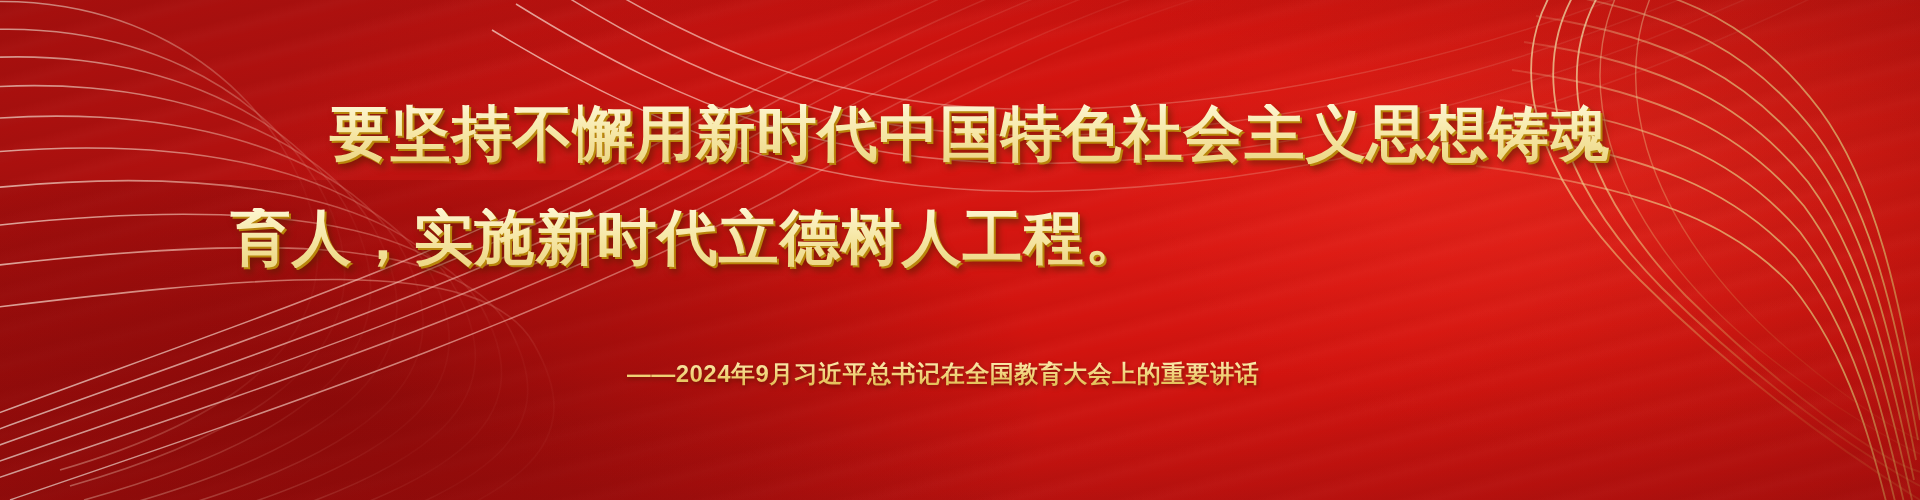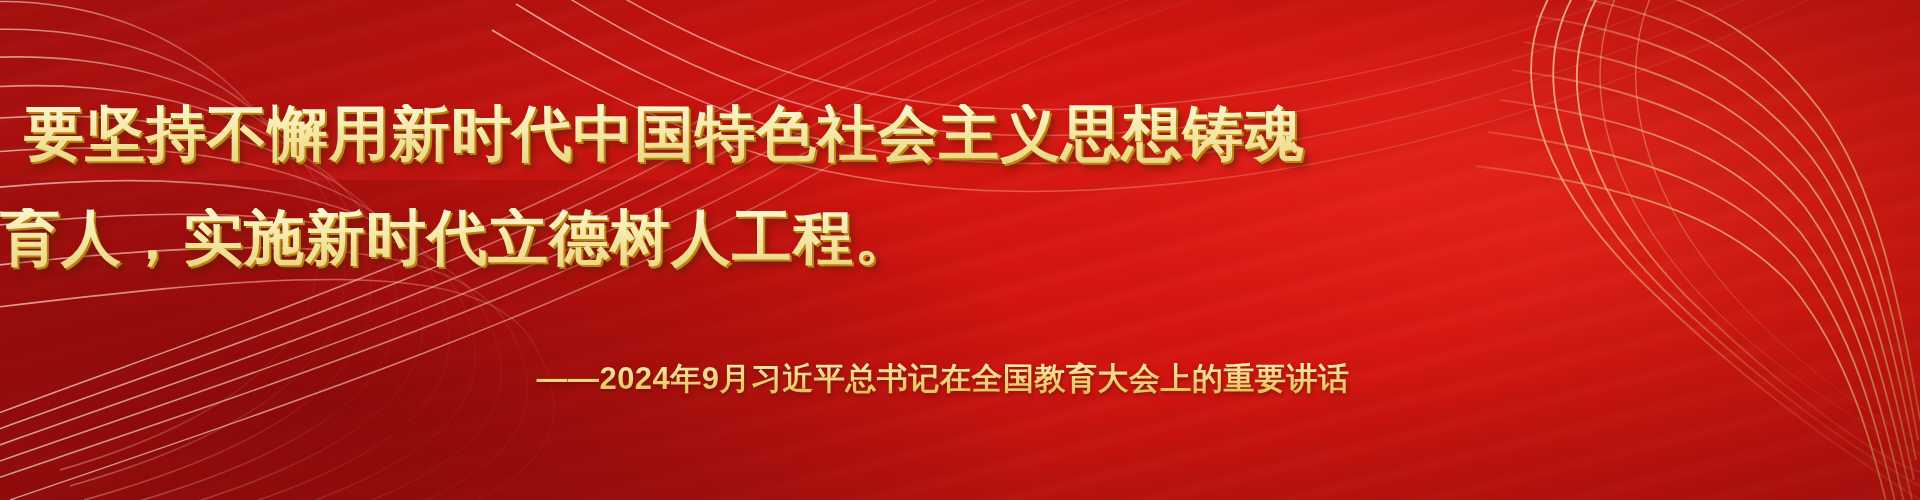--- a/index.html
+++ b/index.html
@@ -67,21 +67,21 @@
   .content {
     position: absolute;
     inset: 0;
     z-index: 10;
   }
   .headline {
     position: absolute;
     left: 0;
     right: 4px;
     top: 104px;
-    text-align: left;
+    text-align: center;
     line-height: 1.0;
   }
   .hl-line {
     display: block;
     font-size: 60px;
     font-weight: 700;
     letter-spacing: 1px;
     color: #f7e9ae;
     background: linear-gradient(180deg, #fdf6d2 0%, #f6e7a6 48%, #ecd684 100%);
     -webkit-background-clip: text;
@@ -100,21 +100,21 @@
   .attribution {
     position: absolute;
     left: 0;
     right: 0;
     top: 358px;
     text-align: center;
     padding-right: 34px;
   }
   .attr-text {
     display: inline-block;
-    font-size: 31px;
+    font-size: 24px;
     font-weight: 700;
     letter-spacing: .5px;
     color: #f3d781;
     background: linear-gradient(180deg, #fdf0bb 0%, #f0d175 55%, #dcb648 100%);
     -webkit-background-clip: text;
     background-clip: text;
     -webkit-text-fill-color: transparent;
     filter: drop-shadow(1px 2px 2px rgba(80,20,0,.6));
     white-space: nowrap;
   }

